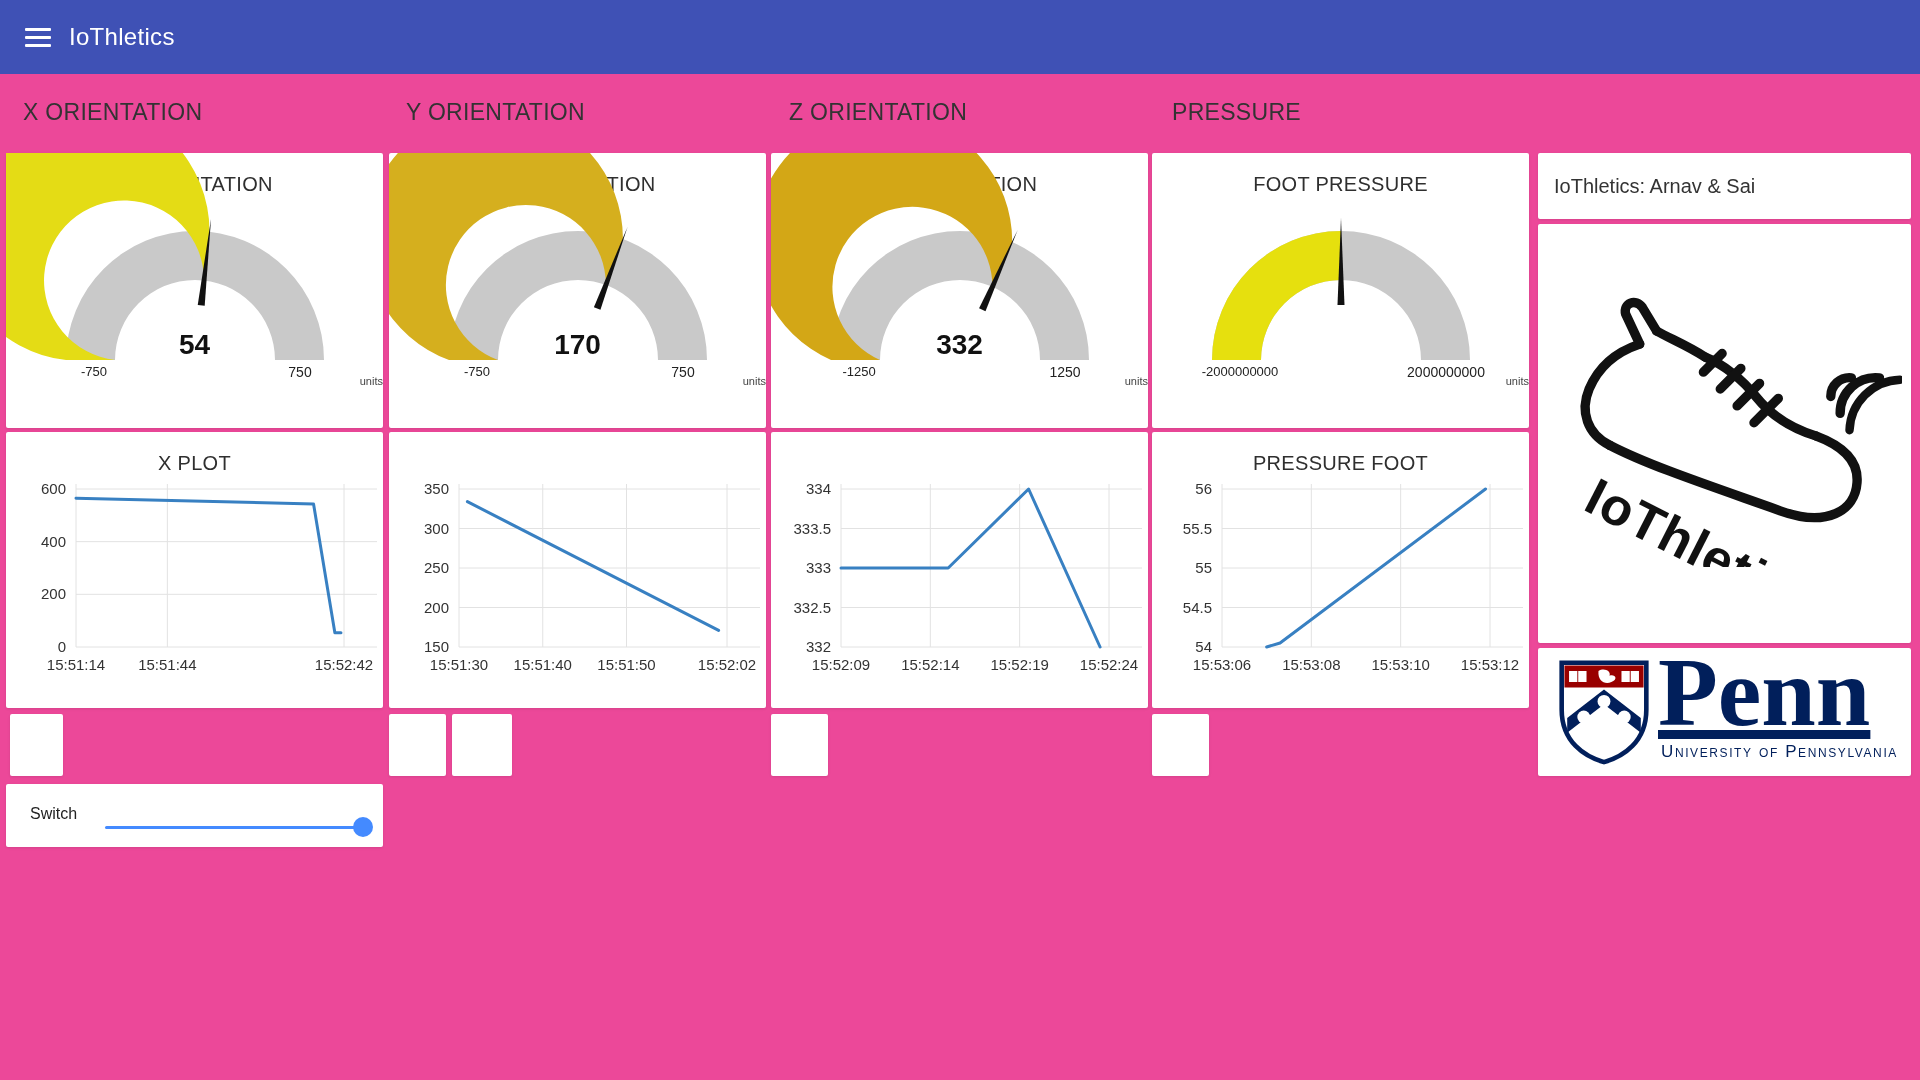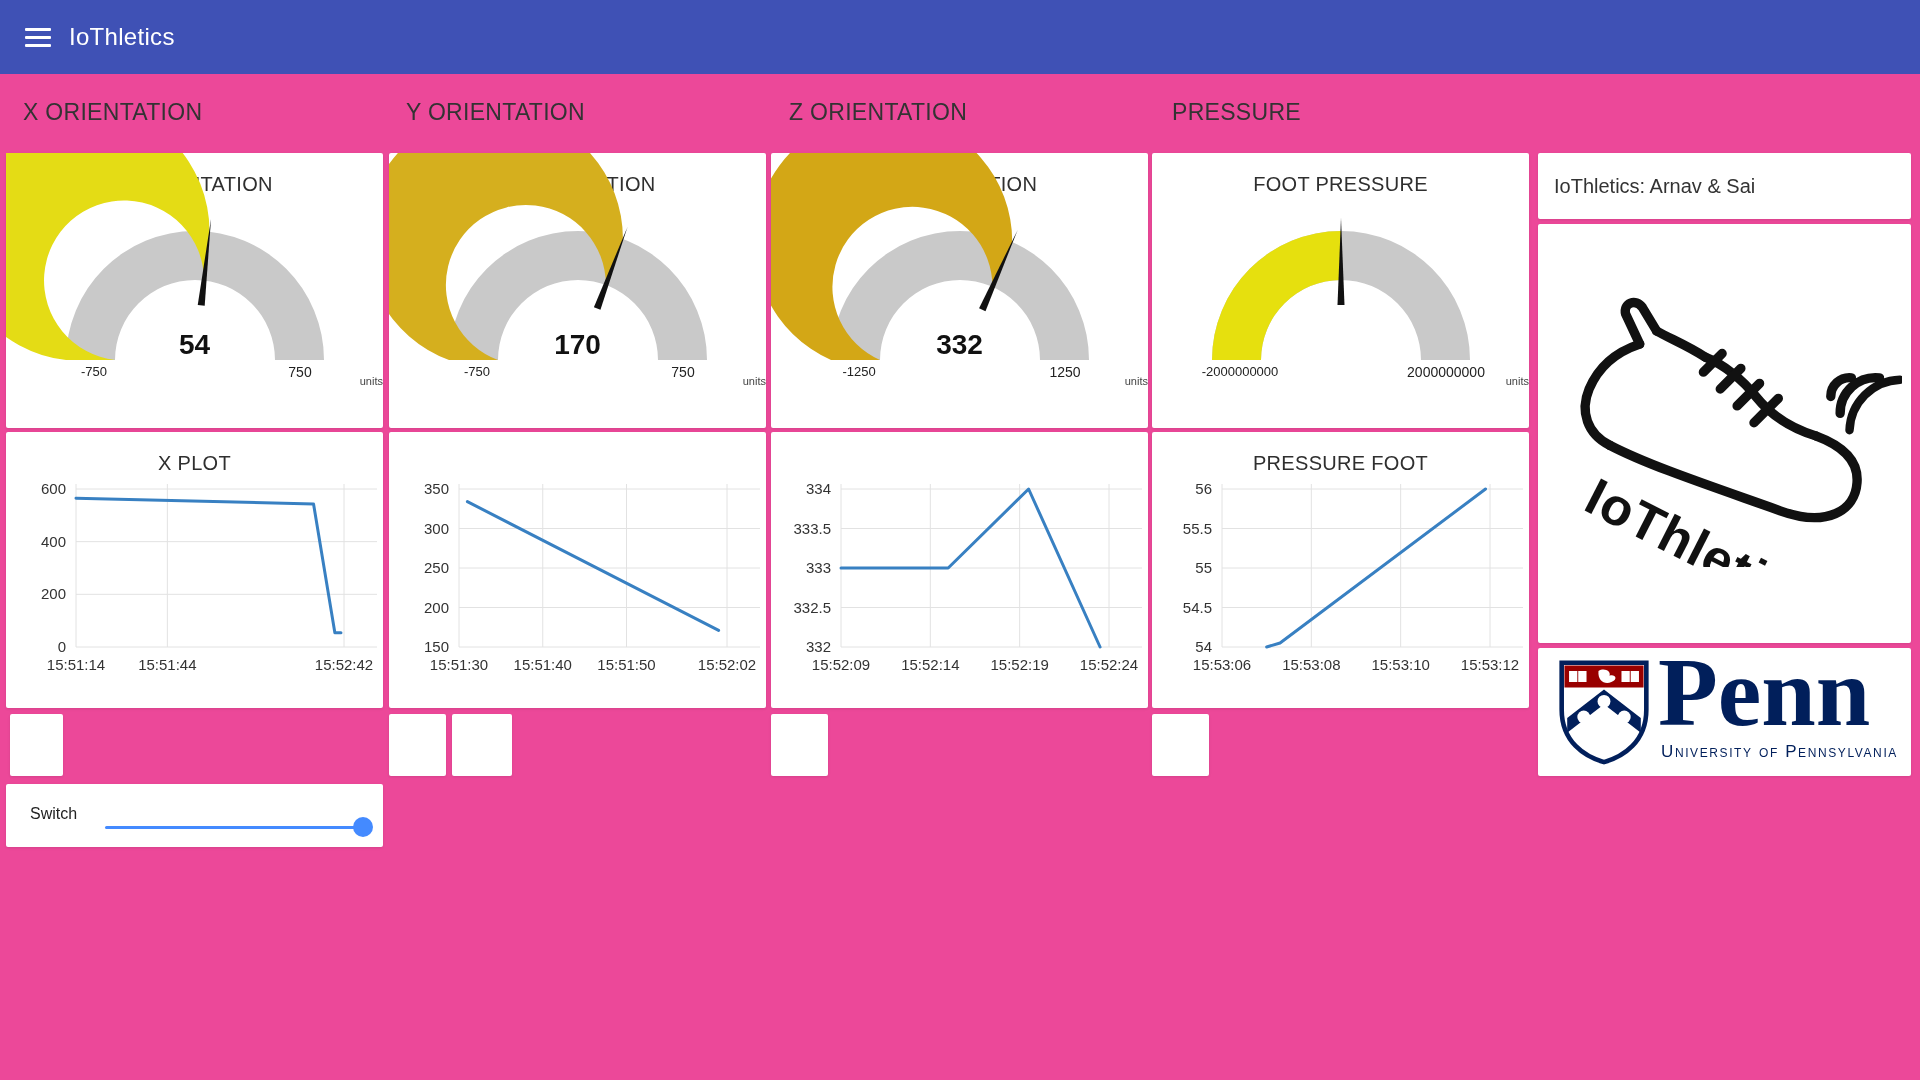--- a/index.html
+++ b/index.html
@@ -11,21 +11,21 @@
   .section-header{position:absolute;top:99px;font-size:23px;color:#333;letter-spacing:.3px;white-space:nowrap;}
   .card{position:absolute;background:#ffffff;border-radius:2px;box-shadow:0 1px 3px rgba(0,0,0,.10);}
   .card-title{position:absolute;left:0;top:20px;width:100%;text-align:center;font-size:20px;color:#2f2f2f;letter-spacing:.3px;}
   .gauge-svg,.chart-svg{position:absolute;left:0;top:0;}
   .gauge-value{position:absolute;left:0;top:176px;width:100%;text-align:center;font-size:28px;font-weight:bold;color:#111;}
   .gauge-min{position:absolute;left:88px;top:211px;transform:translateX(-50%);font-size:13px;color:#222;white-space:nowrap;}
   .gauge-max{position:absolute;left:294px;top:211px;transform:translateX(-50%);font-size:14px;color:#222;white-space:nowrap;}
   .gauge-units{position:absolute;left:0;top:222px;width:100%;text-align:right;font-size:11px;color:#444;}
   svg text{font-family:"Liberation Sans",sans-serif;}
   .right-title{position:absolute;left:16px;top:22px;font-size:20px;color:#333;}
-  .penn-word{position:absolute;left:120px;top:-12px;font-family:"Liberation Serif",serif;font-weight:bold;font-size:98px;color:#011F5B;}
+  .penn-word{position:absolute;left:120px;top:-12px;font-family:"Liberation Serif",serif;font-weight:bold;font-size:98px;color:#011F5B;text-decoration:underline;}
   .penn-sub{position:absolute;left:123px;top:94px;font-family:Liberation Sans, sans-serif;font-variant:small-caps;font-size:17px;letter-spacing:1.6px;color:#011F5B;white-space:nowrap;}
   .switch-label{position:absolute;left:24px;top:21px;font-size:16px;color:#222;}
   .slider-track{position:absolute;left:99px;top:42px;width:260px;height:3px;background:#448AFF;border-radius:2px;cursor:pointer;}
   .slider-knob{position:absolute;left:347px;top:33px;width:20px;height:20px;border-radius:50%;background:#448AFF;cursor:pointer;}
 </style>
 </head>
 <body>
 
 <div class="page">
 

